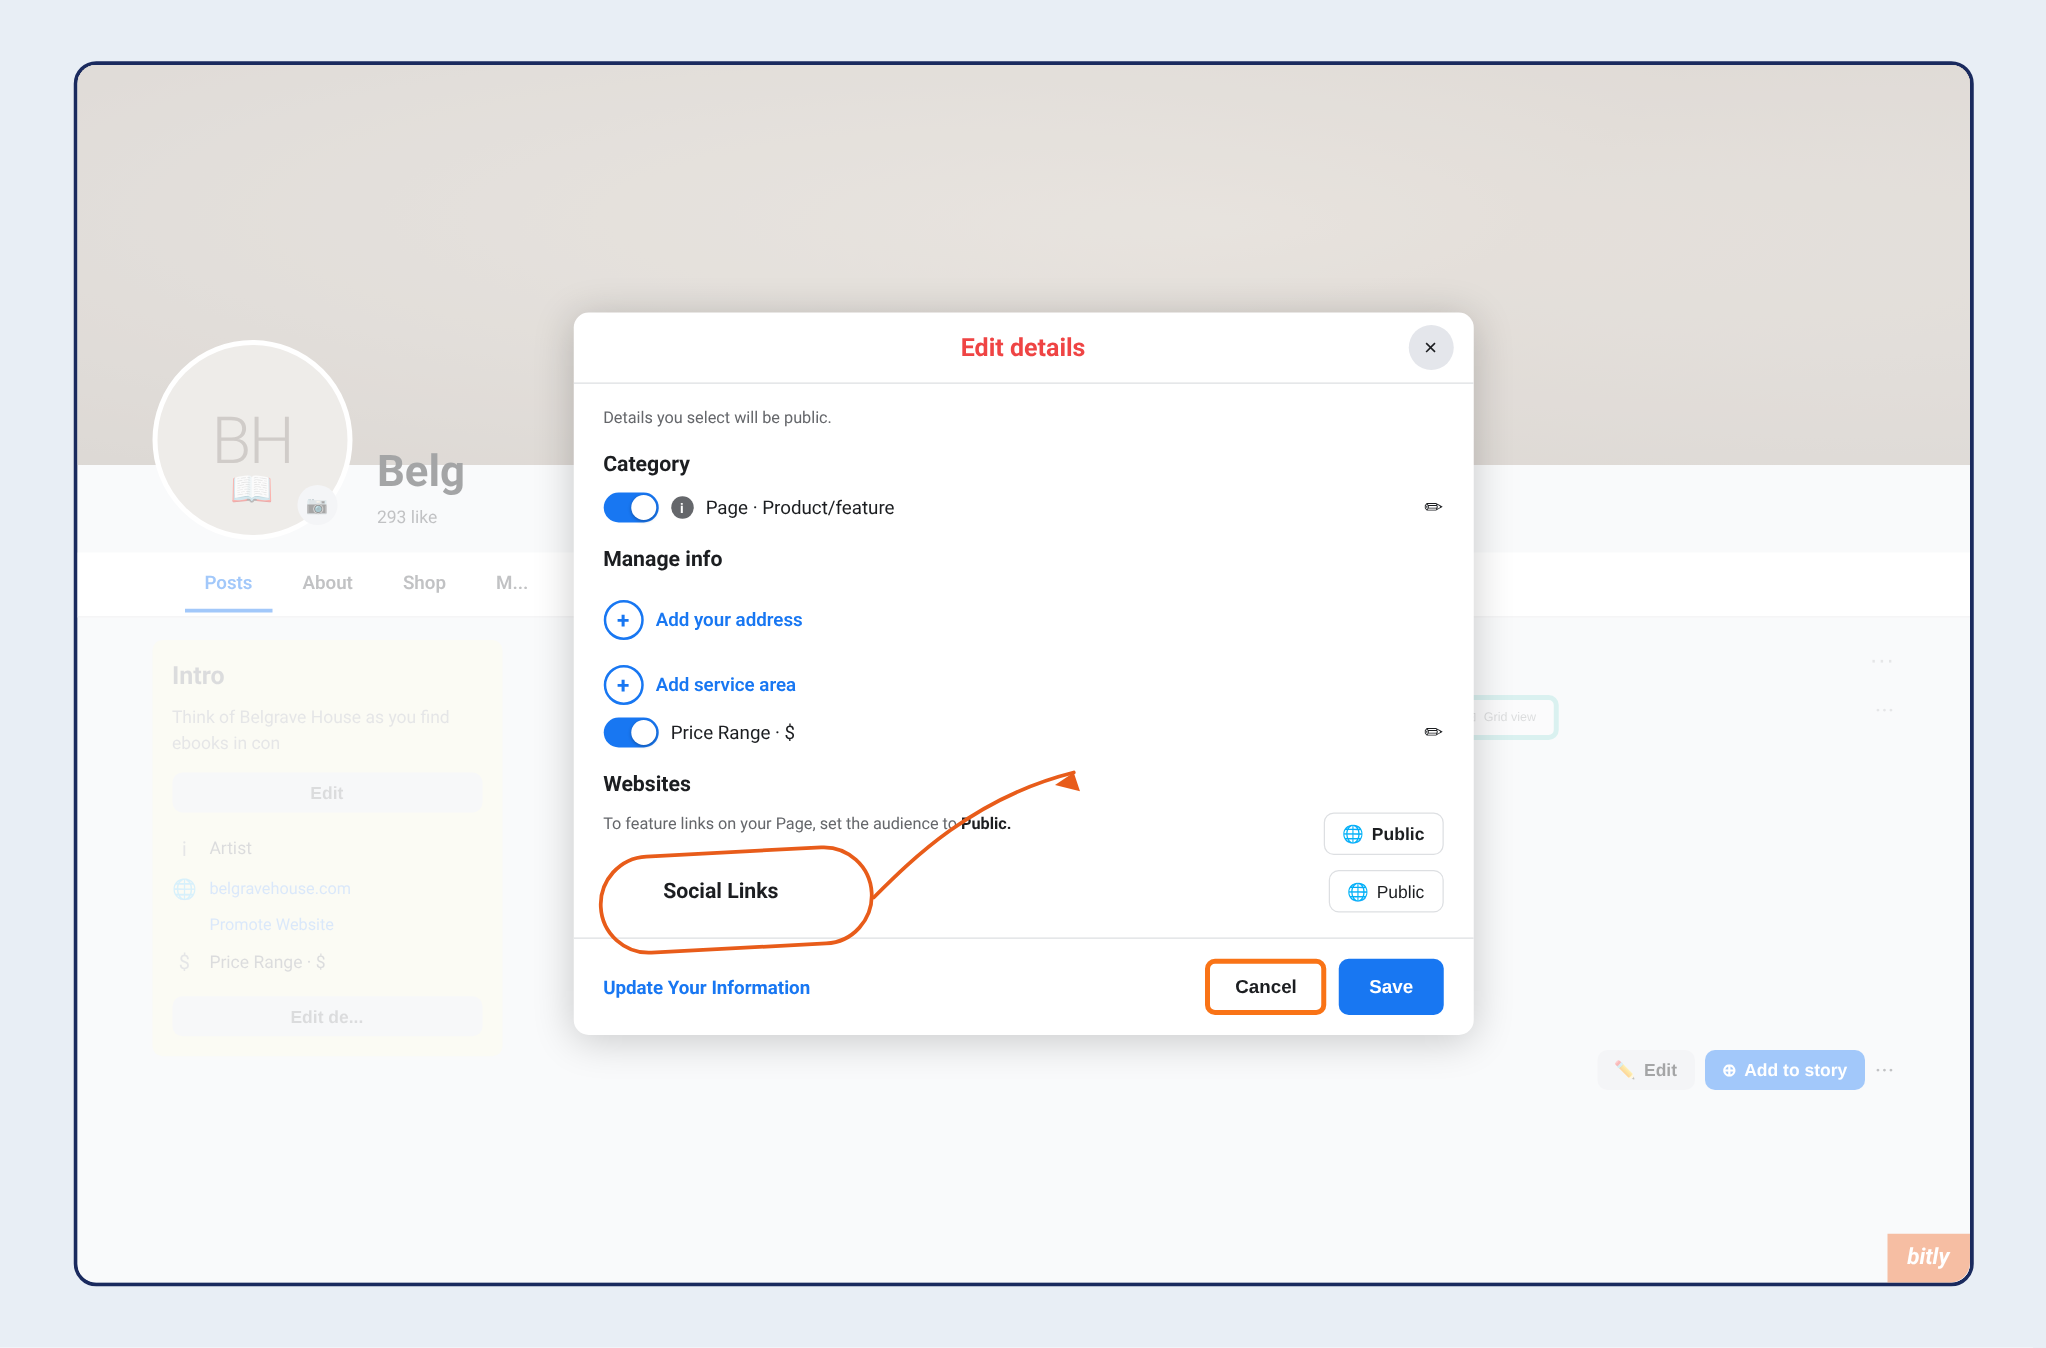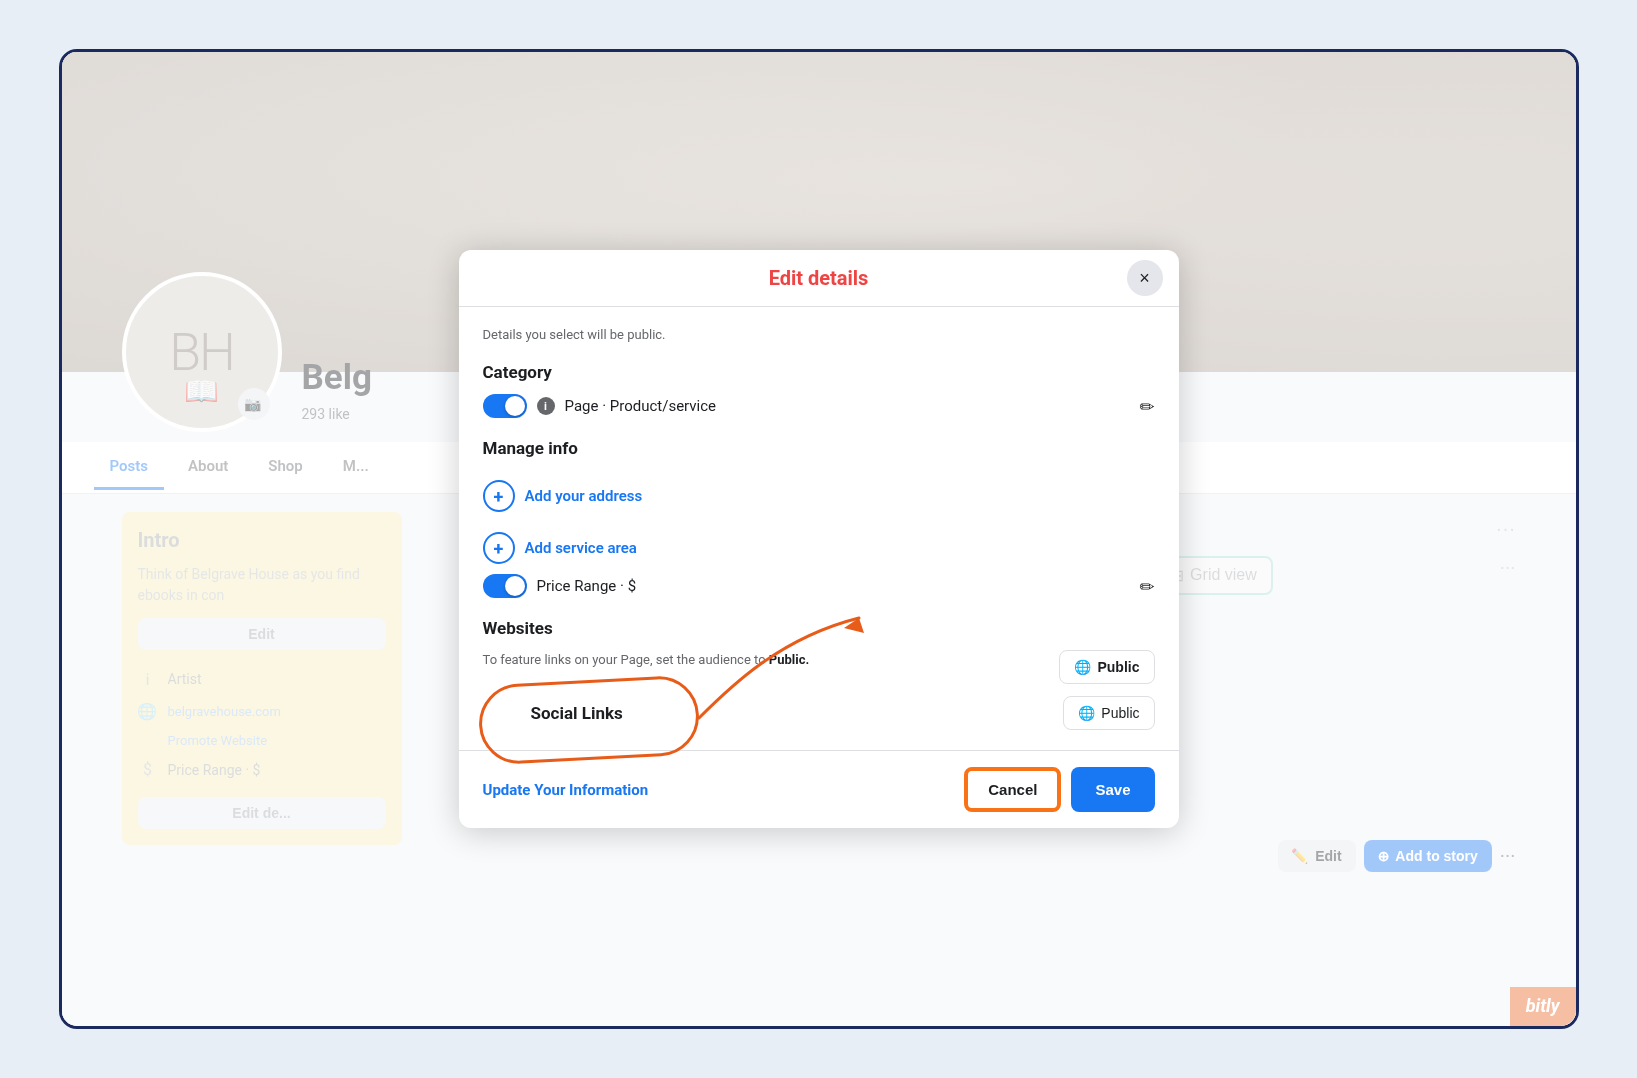--- a/index.html
+++ b/index.html
@@ -117,21 +117,21 @@
     .nav-bar {
       position: absolute;
       top: 390px;
       left: 0;
       right: 0;
       height: 52px;
       background: white;
       border-bottom: 1px solid #dddfe2;
       display: flex;
       align-items: center;
-      padding: 0 32px;
+      padding: 0 86px;
       gap: 8px;
     }
 
     .nav-item {
       padding: 12px 16px;
       font-size: 15px;
       color: #65676b;
       cursor: pointer;
       border-bottom: 3px solid transparent;
       font-weight: 600;
@@ -173,21 +173,21 @@
 
     
     .left-sidebar {
       position: absolute;
       top: 460px;
       left: 60px;
       width: 280px;
     }
 
     .intro-box {
-      background: #fde047;
+      background: #fef9c3;
       border-radius: 8px;
       padding: 16px;
     }
 
     .intro-title {
       font-size: 20px;
       font-weight: 700;
       color: #1c1e21;
       margin-bottom: 12px;
     }
@@ -283,27 +283,27 @@
       background: white;
       border: 1px solid #dddfe2;
       border-radius: 8px;
       font-size: 14px;
       cursor: pointer;
       color: #1c1e21;
     }
 
     .grid-view-btn {
       display: flex;
-      align-items: flex-start;
+      align-items: flex-end;
       gap: 6px;
       padding: 8px 14px;
       background: white;
-      border: 2px solid #14b8a6;
-      border-radius: 8px;
-      font-size: 16px;
+      border: 4px solid #14b8a6;
+      border-radius: 8px;
+      font-size: 10px;
       cursor: pointer;
       color: #1c1e21;
     }
 
     .three-dots {
       margin-left: auto;
       color: #65676b;
       font-size: 20px;
       cursor: pointer;
     }
@@ -762,21 +762,21 @@
 
       <div class="modal-body">
 
         <div class="section-desc">Details you select will be public.</div>
 
         <div class="section-title">Category</div>
         <div class="toggle-row">
           <div class="toggle-left">
             <div class="toggle-switch"></div>
             <div class="info-icon">i</div>
-            <span class="toggle-label">Page · Product/service</span>
+            <span class="toggle-label">Page · Product/feature</span>
           </div>
           <span class="edit-pencil">✏</span>
         </div>
 
         <div class="section-title">Manage info</div>
         <div class="contact-item">
           <div class="add-icon-circle">+</div>
           <span class="contact-text">Add your address</span>
         </div>
         <div class="contact-item">

